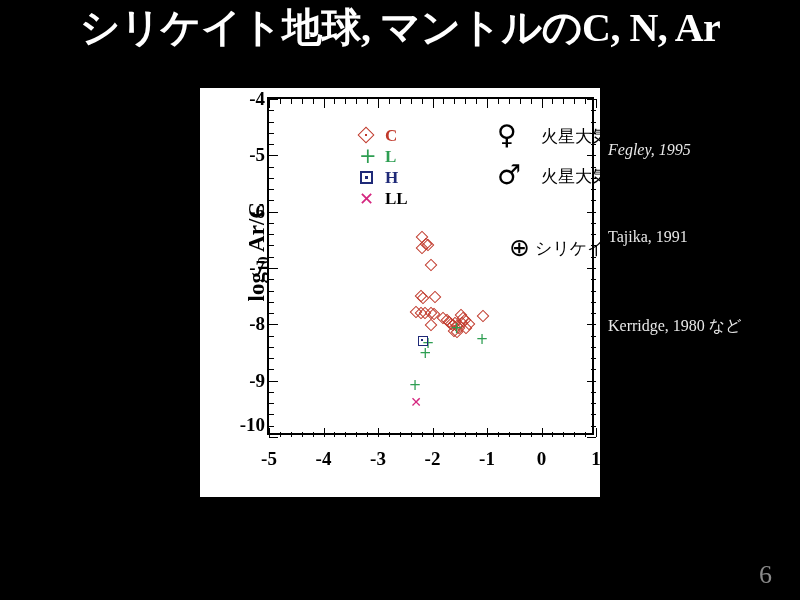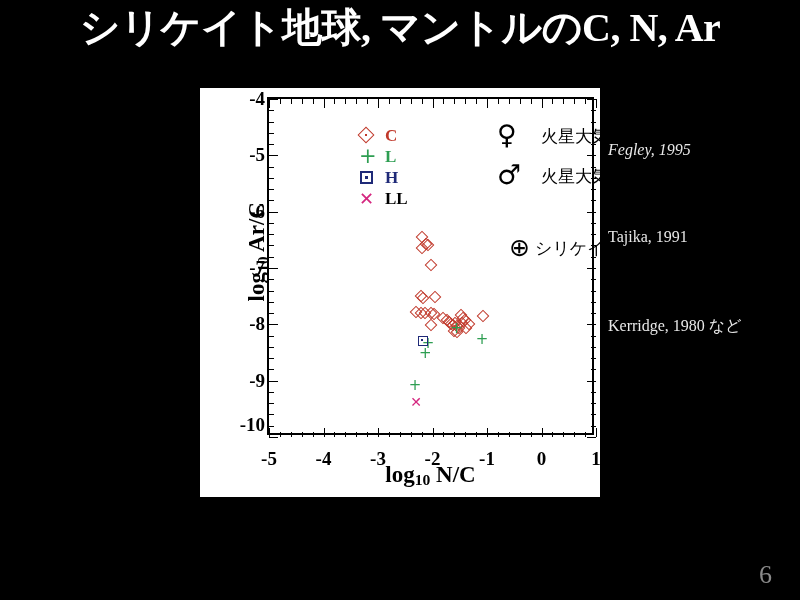--- a/index.html
+++ b/index.html
@@ -107,23 +107,20 @@
 <body>
 
 <div id="slide-title">シリケイト地球, マントルのC, N, Ar</div>
 
 <div id="figure-panel">
 
   <div id="yaxis-title">
     <span>log</span><span class="sub">10</span><span> Ar/C</span>
   </div>
 
-  <div id="xaxis-title">
-    <span>log</span><span class="sub">10</span><span> N/C</span>
-  </div>
 
   <div id="plot-frame">
 
     <div id="ticks-layer">
         <div class="tick x" style="left: 0px; top: 329px; height: 9px;"></div>
         <div class="tick x" style="left: 0px; top: 0px; height: 9px;"></div>
         <div class="tick x" style="left: 10.9px; top: 333px; height: 5px;"></div>
         <div class="tick x" style="left: 10.9px; top: 0px; height: 5px;"></div>
         <div class="tick x" style="left: 21.8px; top: 333px; height: 5px;"></div>
         <div class="tick x" style="left: 21.8px; top: 0px; height: 5px;"></div>

